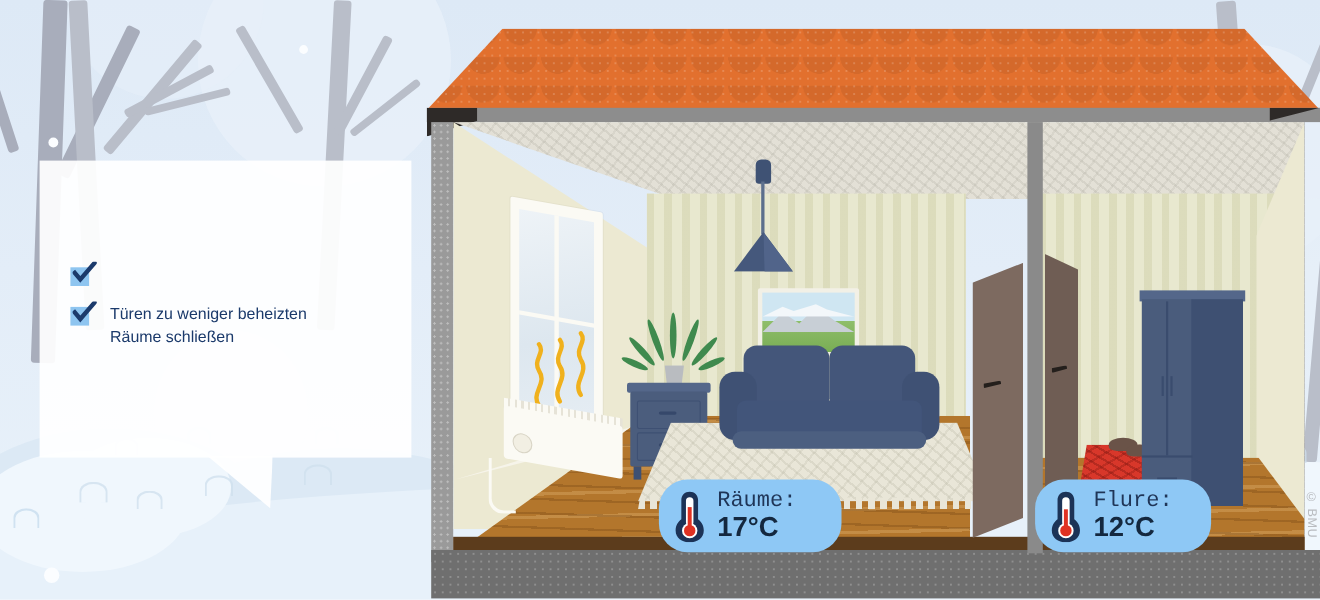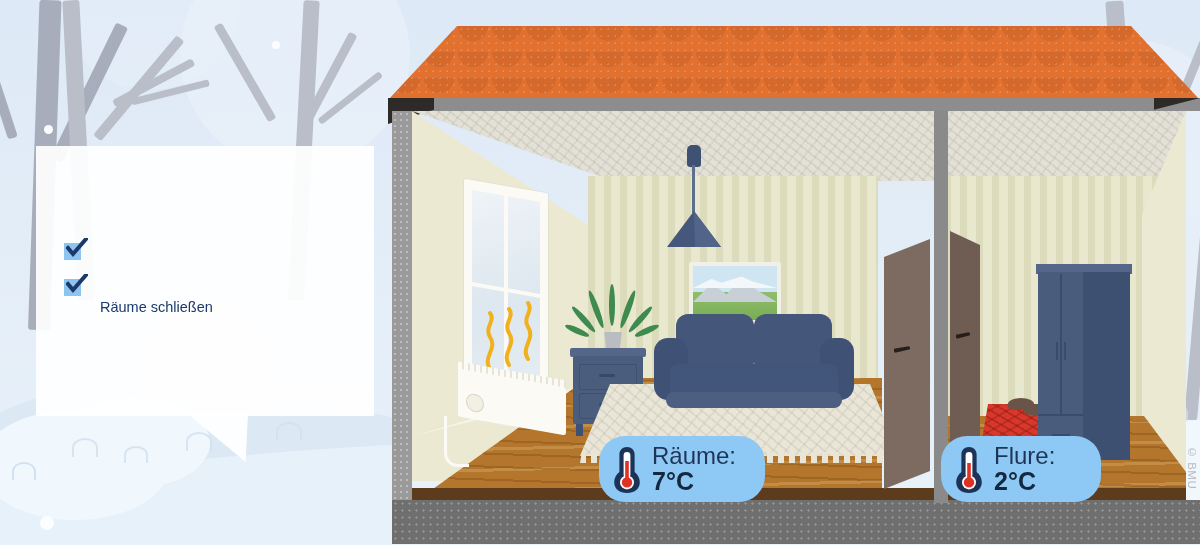--- a/index.html
+++ b/index.html
@@ -146,21 +146,21 @@
   .cl-item{position:relative;display:flex;align-items:flex-start;margin-bottom:16px;}
   .cl-box{position:relative;width:17px;height:17px;background:#8ec5f0;flex:0 0 17px;margin-top:3px;}
   .cl-check{position:absolute;left:2px;top:-5px;width:22px;height:20px;}
   .cl-text{margin-left:19px;font-size:14.5px;line-height:21px;color:#1b3a6b;}
 
   
   .badge{position:absolute;background:#8ec8f5;border-radius:26px;
          display:flex;align-items:center;padding:0 16px 0 13px;box-sizing:border-box;}
   .badge-thermo{flex:0 0 auto;margin-right:10px;}
   .badge-txt{line-height:1.02;}
-  .badge-label{font-size:24px;color:#1f3557;}
+  .badge-label{font-size:20px;color:#1f3557;font-family:Liberation Mono, monospace;}
   .badge-value{font-size:25px;font-weight:bold;color:#14283f;margin-top:1px;}
 
   .credit{position:absolute;right:2px;bottom:56px;
     writing-mode:vertical-rl;font-size:11.5px;color:#b9bcc0;letter-spacing:.5px;}
 </style>
 </head>
 <body>
 
 <div id="stage">
 
@@ -341,50 +341,50 @@
       </div>
     </div>
 
     <div class="cl-item" style="margin-top:12px;">
       <div class="cl-box">
         <svg class="cl-check" viewBox="0 0 22 20">
           <path d="M2 10 L7 16 L20 1" stroke="#1b3a6b" stroke-width="4" fill="none" stroke-linecap="square"></path>
         </svg>
       </div>
       <div class="cl-text">
-        <br>
+        <span>Türen zu weniger beheizten</span><br>
         <span>Räume schließen</span>
       </div>
     </div>
 
   </div>
 
   <div class="badge" style="left:599px;top:436px;width:166px;height:66px;">
     <svg class="badge-thermo" width="30" height="48" viewBox="0 0 30 48">
       <path d="M15 2 C10.6 2 7.4 5.2 7.4 9.4 L7.4 27 C4.2 29.3 2.2 33 2.2 37.2 C2.2 44 7.9 48 15 48 C22.1 48 27.8 44 27.8 37.2 C27.8 33 25.8 29.3 22.6 27 L22.6 9.4 C22.6 5.2 19.4 2 15 2 Z" fill="#1c3357"></path>
       <rect x="11.6" y="7" width="6.8" height="26" rx="3.4" fill="#ffffff"></rect>
       <circle cx="15" cy="37.4" r="7" fill="#ffffff"></circle>
       <rect x="13.2" y="16" width="3.6" height="20" fill="#e03223"></rect>
       <circle cx="15" cy="37.4" r="5.2" fill="#e03223"></circle>
     </svg>
     <div class="badge-txt">
       <div class="badge-label">Räume:</div>
-      <div class="badge-value">7°C</div>
+      <div class="badge-value">17°C</div>
     </div>
   </div>
 
   <div class="badge" style="left:941px;top:436px;width:160px;height:66px;">
     <svg class="badge-thermo" width="30" height="48" viewBox="0 0 30 48">
       <path d="M15 2 C10.6 2 7.4 5.2 7.4 9.4 L7.4 27 C4.2 29.3 2.2 33 2.2 37.2 C2.2 44 7.9 48 15 48 C22.1 48 27.8 44 27.8 37.2 C27.8 33 25.8 29.3 22.6 27 L22.6 9.4 C22.6 5.2 19.4 2 15 2 Z" fill="#1c3357"></path>
       <rect x="11.6" y="7" width="6.8" height="26" rx="3.4" fill="#ffffff"></rect>
       <circle cx="15" cy="37.4" r="7" fill="#ffffff"></circle>
       <rect x="13.2" y="18" width="3.6" height="18" fill="#e03223"></rect>
       <circle cx="15" cy="37.4" r="5.2" fill="#e03223"></circle>
     </svg>
     <div class="badge-txt">
       <div class="badge-label">Flure:</div>
-      <div class="badge-value">2°C</div>
+      <div class="badge-value">12°C</div>
     </div>
   </div>
 
   <div class="credit">© BMU</div>
 
 </div>
 
 </body></html>

